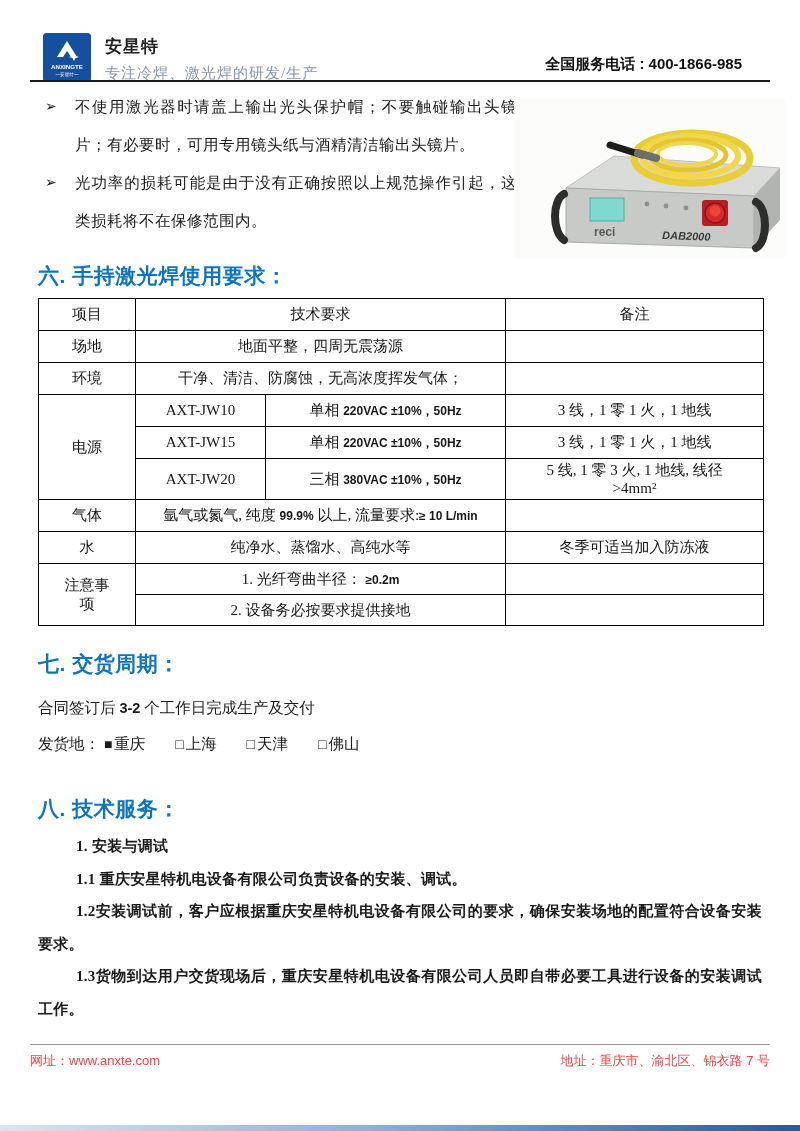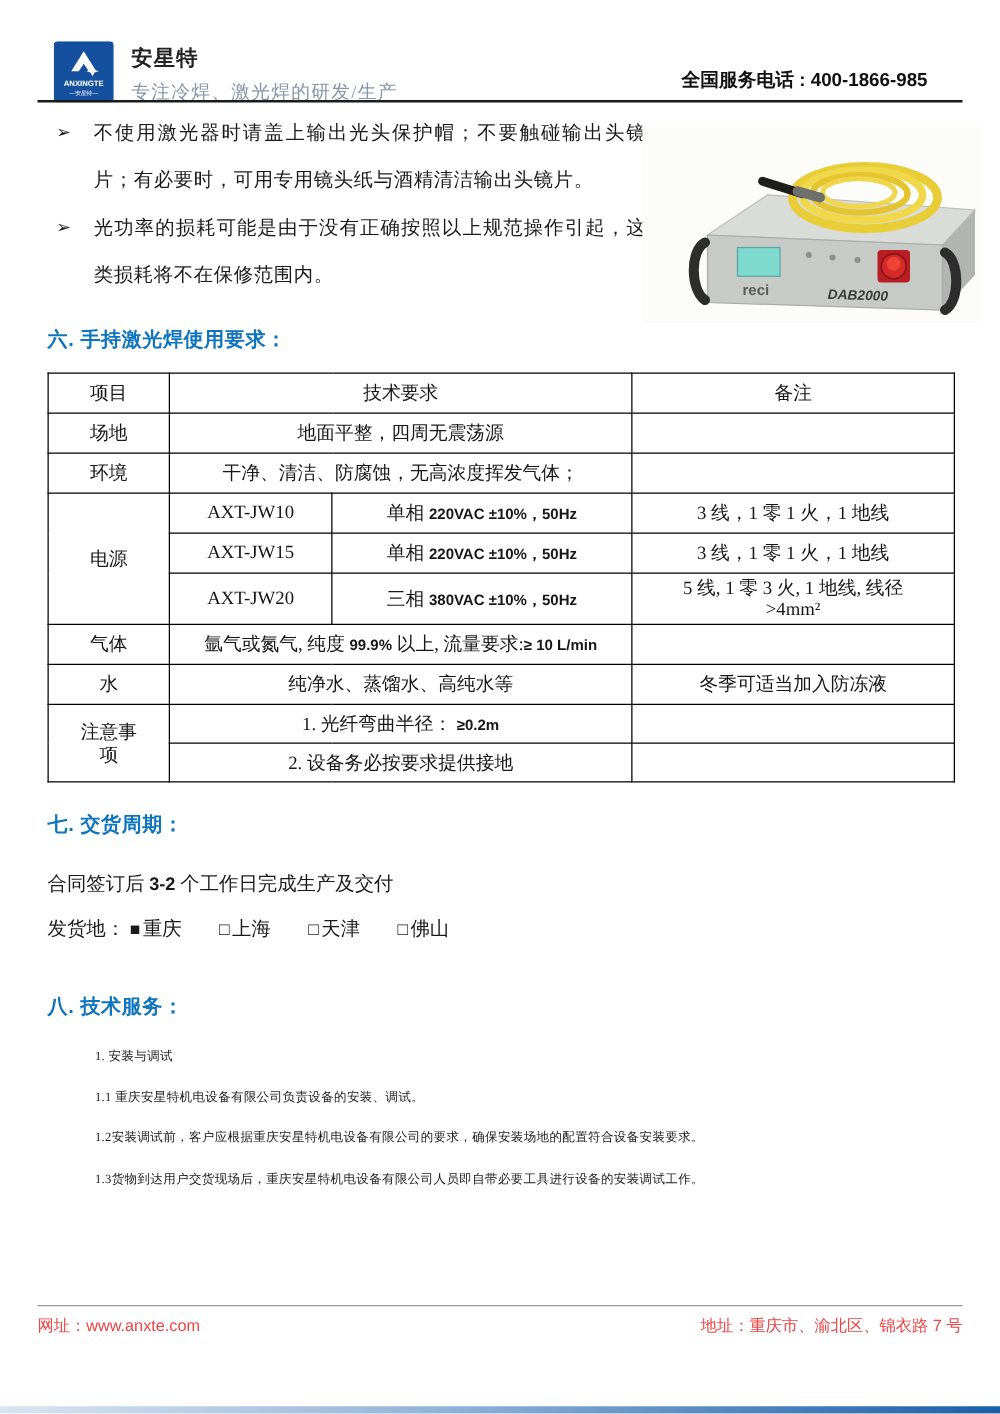--- a/index.html
+++ b/index.html
@@ -25,21 +25,21 @@
   
   .notes { position:absolute; top:88px; left:45px; width:472px; }
   .note-item { display:flex; font-size:15.5px; line-height:38px; }
   .note-marker { width:30px; flex:0 0 30px; color:#111; font-size:14px; }
   .note-text { flex:1; text-align:justify; letter-spacing:.5px; }
 
   
   .product { position:absolute; top:98px; left:514px; width:272px; height:160px; background:#fcfcfb; }
 
   
-  .sec-title { position:absolute; left:38px; font-size:16px; font-weight:700; color:#0d74bd;
+  .sec-title { position:absolute; left:38px; font-size:21px; font-weight:700; color:#0d74bd;
                font-family:"Liberation Sans","DejaVu Sans",sans-serif; letter-spacing:.5px; }
   #sec6-title { top:262px; }
   #sec7-title { top:650px; }
   #sec8-title { top:795px; }
 
   
   .req-table { position:absolute; top:298px; left:38px; width:725px;
                border-collapse:collapse; table-layout:fixed; }
   .req-table td, .req-table th {
     border:1.5px solid #000; text-align:center; vertical-align:middle;
@@ -53,21 +53,21 @@
   
   .sec7-body { position:absolute; top:690px; left:38px; width:700px; font-size:15.5px; }
   .sec7-line { line-height:36px; }
   .lead-bold { font-family:"Liberation Sans","DejaVu Sans",sans-serif; font-weight:700; font-size:14.5px; }
   .ship-row { line-height:36px; }
   .loc { margin-right:26px; }
   .loc-symbol { font-size:14px; margin-right:2px; }
 
   
   .sec8-body { position:absolute; top:830px; left:38px; right:38px; }
-  .sec8-body p { font-size:10px; line-height:32.5px; text-indent:38px; text-align:justify; letter-spacing:.3px; }
+  .sec8-body p { font-size:15px; line-height:32.5px; text-indent:38px; text-align:justify; letter-spacing:.3px;font-weight:bold; }
 
   
   .footer { position:absolute; top:1044px; left:30px; right:30px; border-top:1px solid #9b9b9b;
             display:flex; justify-content:space-between; padding-top:7px;
             font-family:"Liberation Sans","DejaVu Sans",sans-serif; font-size:13px; color:#ef4444; }
   .bottom-strip { position:absolute; bottom:0; left:0; width:100%; height:6px;
                   background:linear-gradient(to right,#d9e5f2,#8fb2d8 45%,#1b5ea6); }
 </style>
 </head>
 <body>

